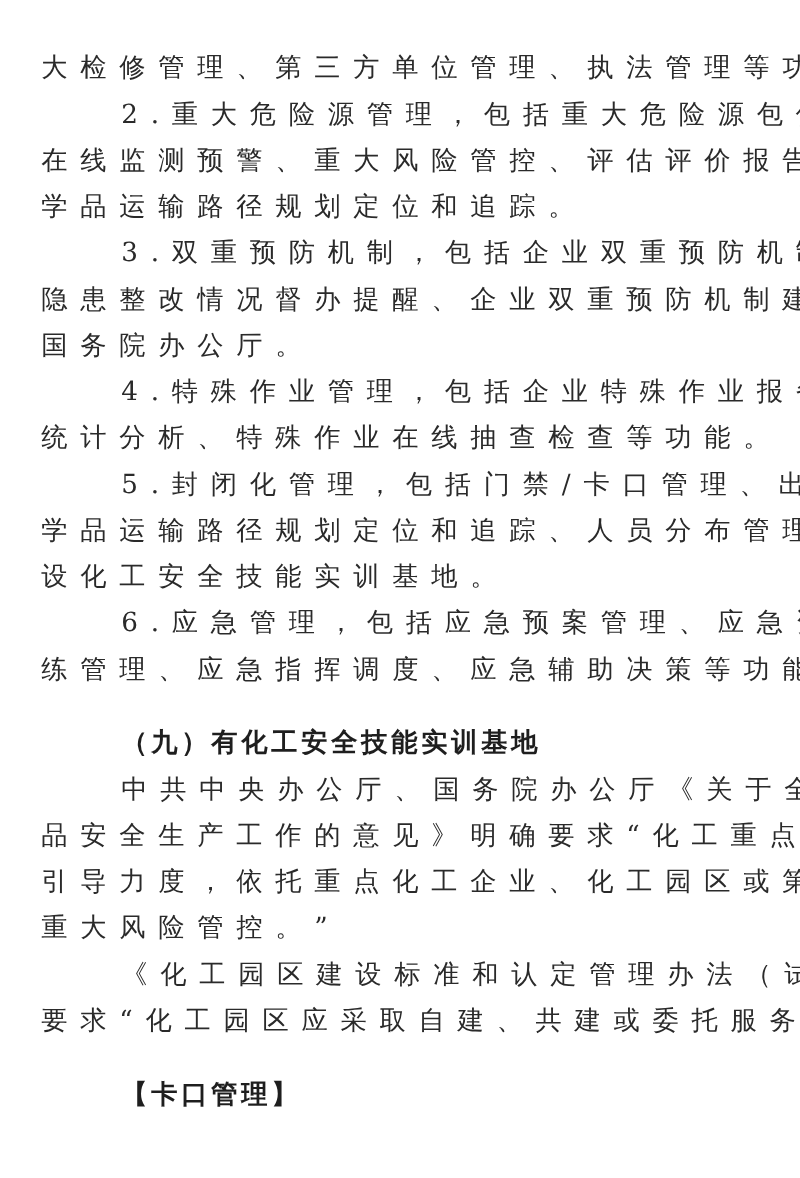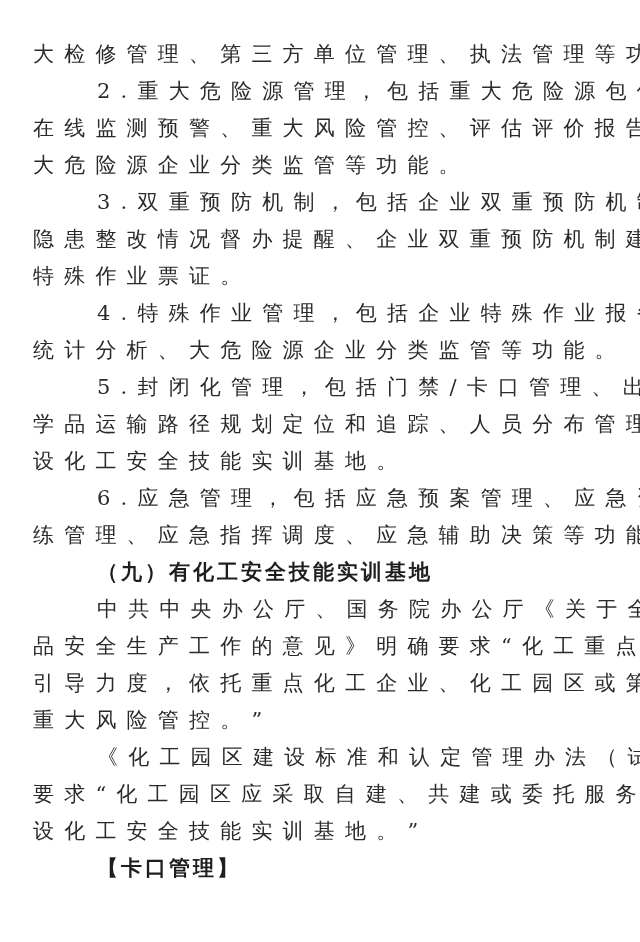--- a/index.html
+++ b/index.html
@@ -30,42 +30,42 @@
     overflow: visible;
   }
   .indent {
     padding-left: 64px;
   }
   .heading {
     font-family: "DejaVu Sans", "Liberation Sans", sans-serif;
     font-weight: bold;
     letter-spacing: 3px;
     color: #1e1e1e;
+    margin-top: 22px;
   }
 </style>
 </head>
 <body>
 
 <div class="page">
   <div class="line">大检修管理、第三方单位管理、执法管理等功能。</div>
   <div class="line indent">2.重大危险源管理，包括重大危险源包保责任落实监督、</div>
   <div class="line">在线监测预警、重大风险管控、评估评价报告和隐患管理、重</div>
-  <div class="line">大危险源企业分类监管等功能。</div>
+  <div class="line">学品运输路径规划定位和追踪。</div>
   <div class="line indent">3.双重预防机制，包括企业双重预防机制信息平台对接、</div>
   <div class="line">隐患整改情况督办提醒、企业双重预防机制建设及运行效果抽</div>
-  <div class="line">特殊作业票证。</div>
+  <div class="line">国务院办公厅。</div>
   <div class="line indent">4.特殊作业管理，包括企业特殊作业报备、特殊作业票证</div>
-  <div class="line">统计分析、大危险源企业分类监管等功能。</div>
+  <div class="line">统计分析、特殊作业在线抽查检查等功能。</div>
   <div class="line indent">5.封闭化管理，包括门禁/卡口管理、出入园管理、危险化</div>
   <div class="line">学品运输路径规划定位和追踪、人员分布管理、危险化学品车</div>
   <div class="line">设化工安全技能实训基地。</div>
   <div class="line indent">6.应急管理，包括应急预案管理、应急资源管理、应急演</div>
   <div class="line">练管理、应急指挥调度、应急辅助决策等功能。</div>
   <div class="line indent heading">（九）有化工安全技能实训基地</div>
   <div class="line indent">中共中央办公厅、国务院办公厅《关于全面加强危险化学</div>
   <div class="line">品安全生产工作的意见》明确要求“化工重点地区要加大政策</div>
   <div class="line">引导力度，依托重点化工企业、化工园区或第三方专业机构建</div>
   <div class="line">重大风险管控。”</div>
   <div class="line indent">《化工园区建设标准和认定管理办法（试行）》第十三条</div>
   <div class="line">要求“化工园区应采取自建、共建或委托服务的方式，配套建</div>
-  <div class="line">设化工安全技能实训基地。”</div>
   <div class="line indent heading">【卡口管理】</div>
 </div>
 
 </body></html>

